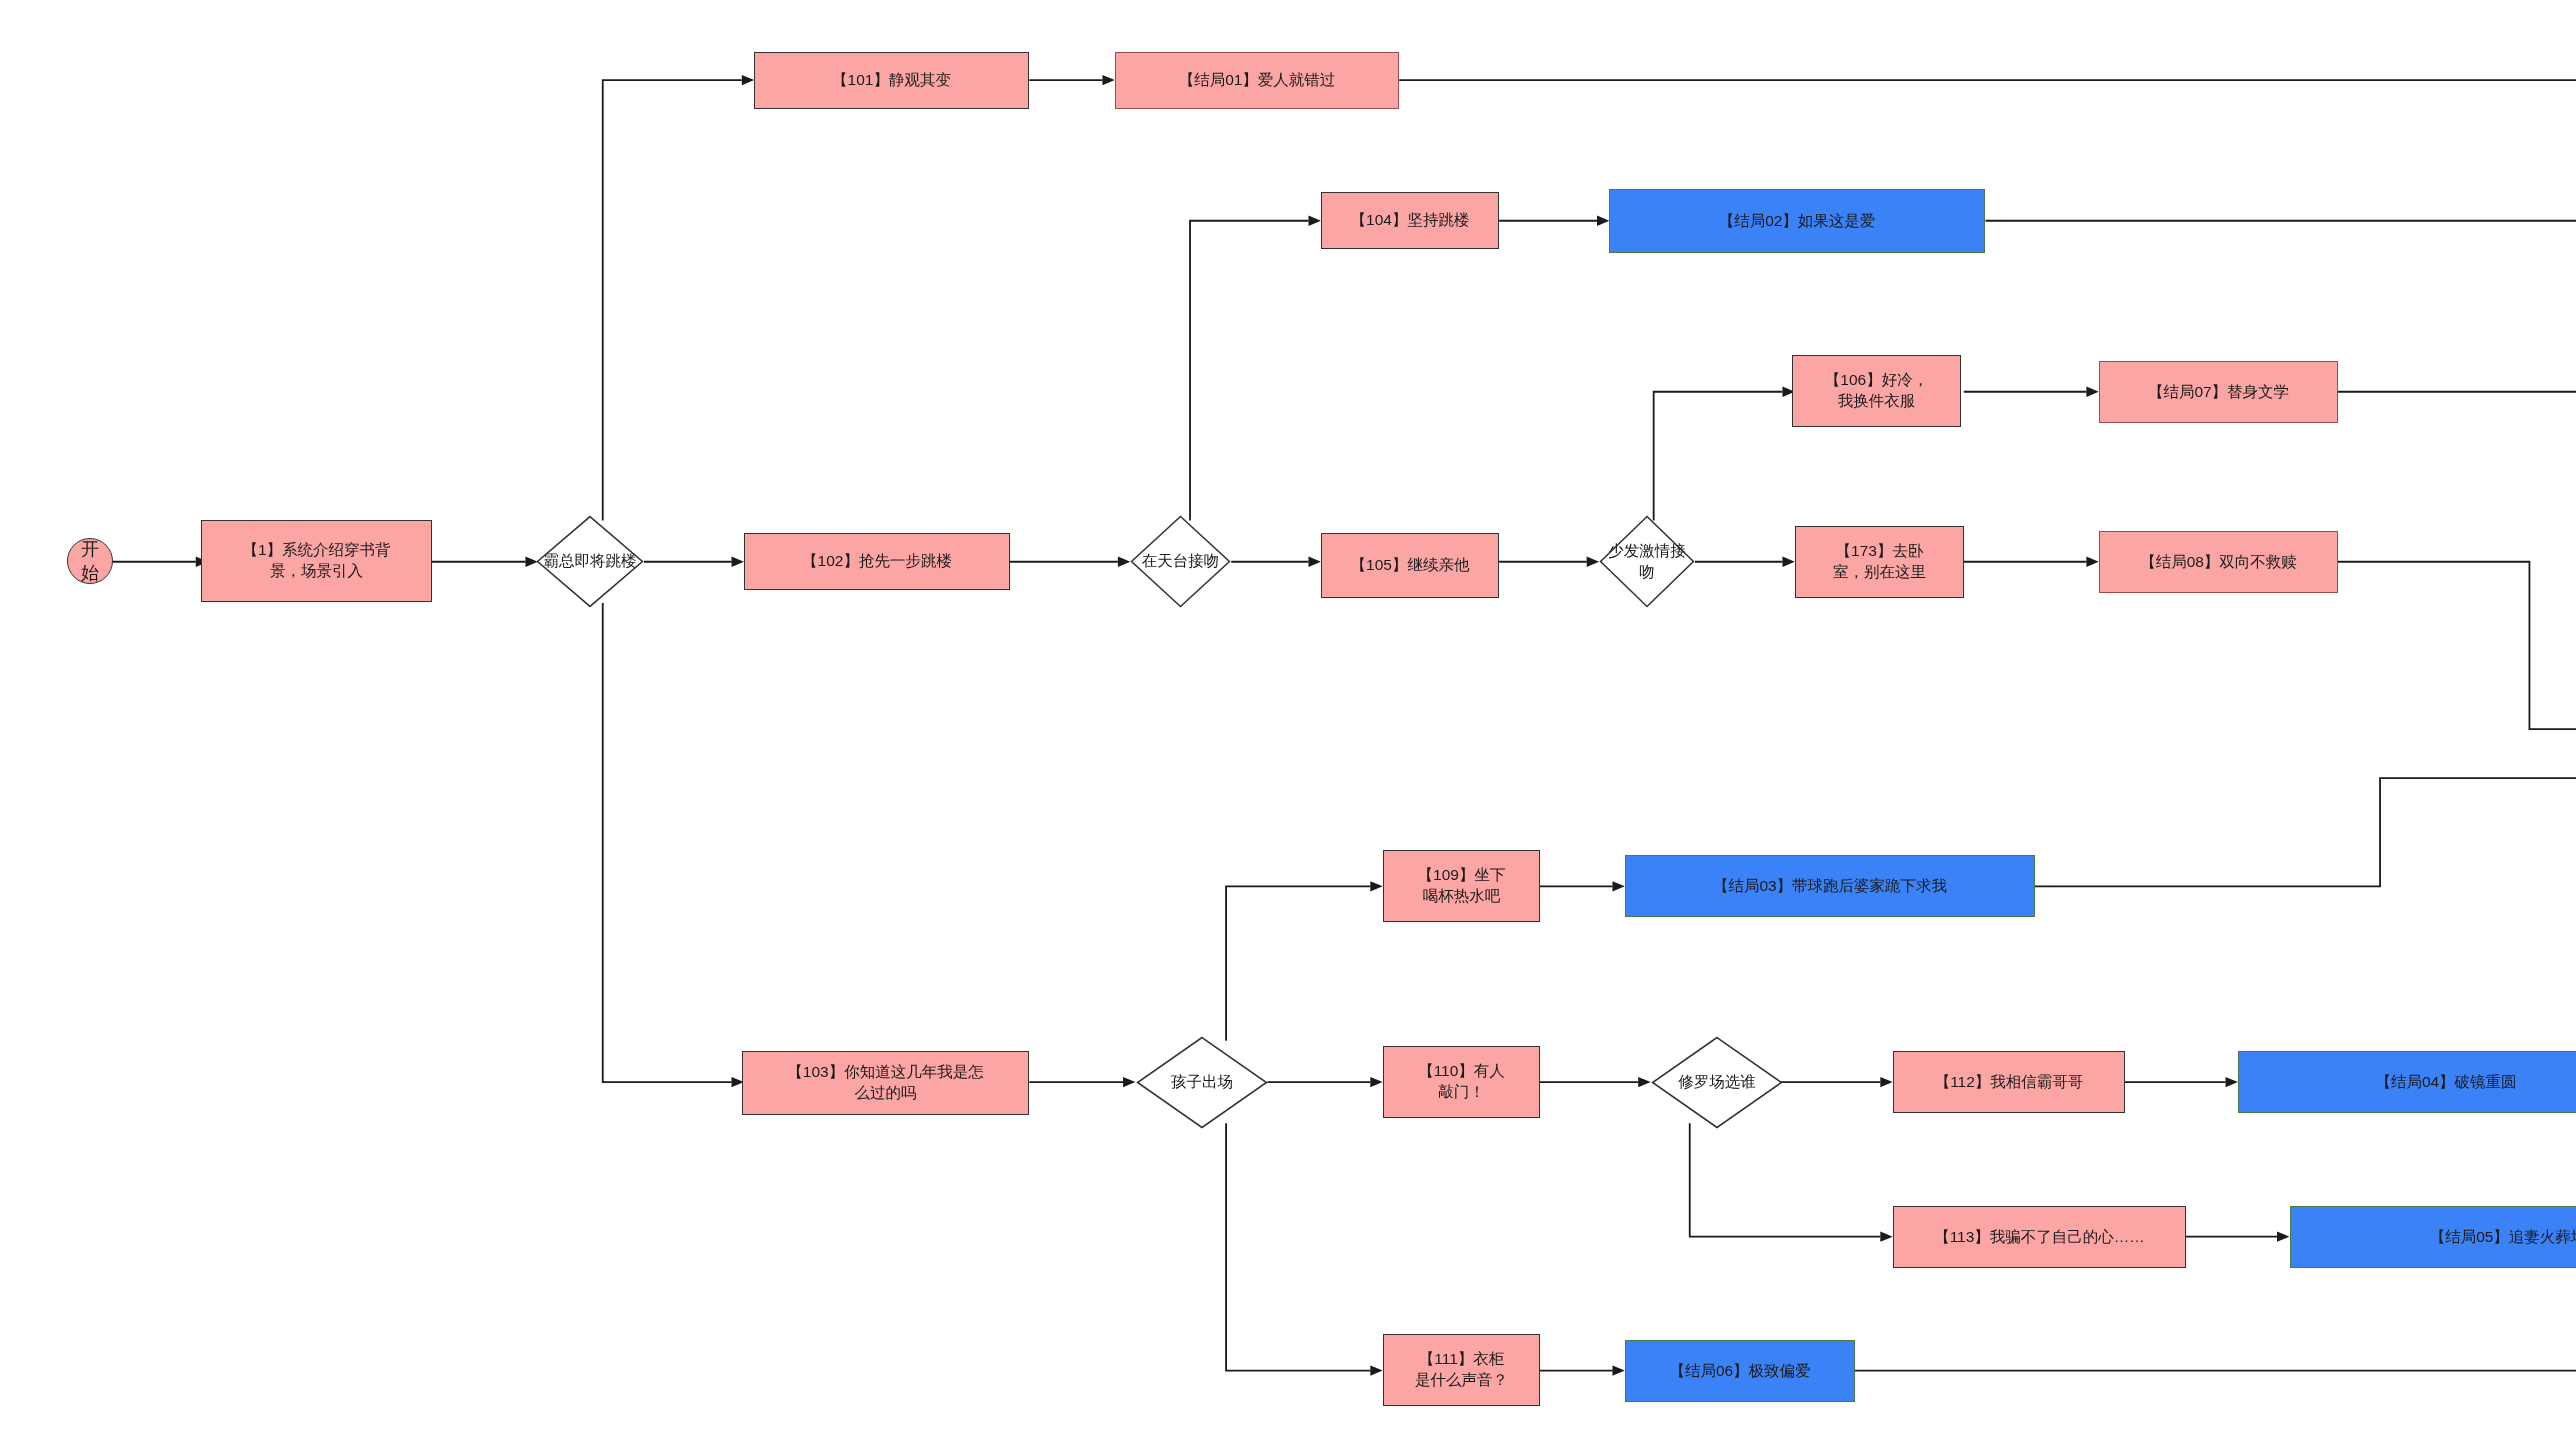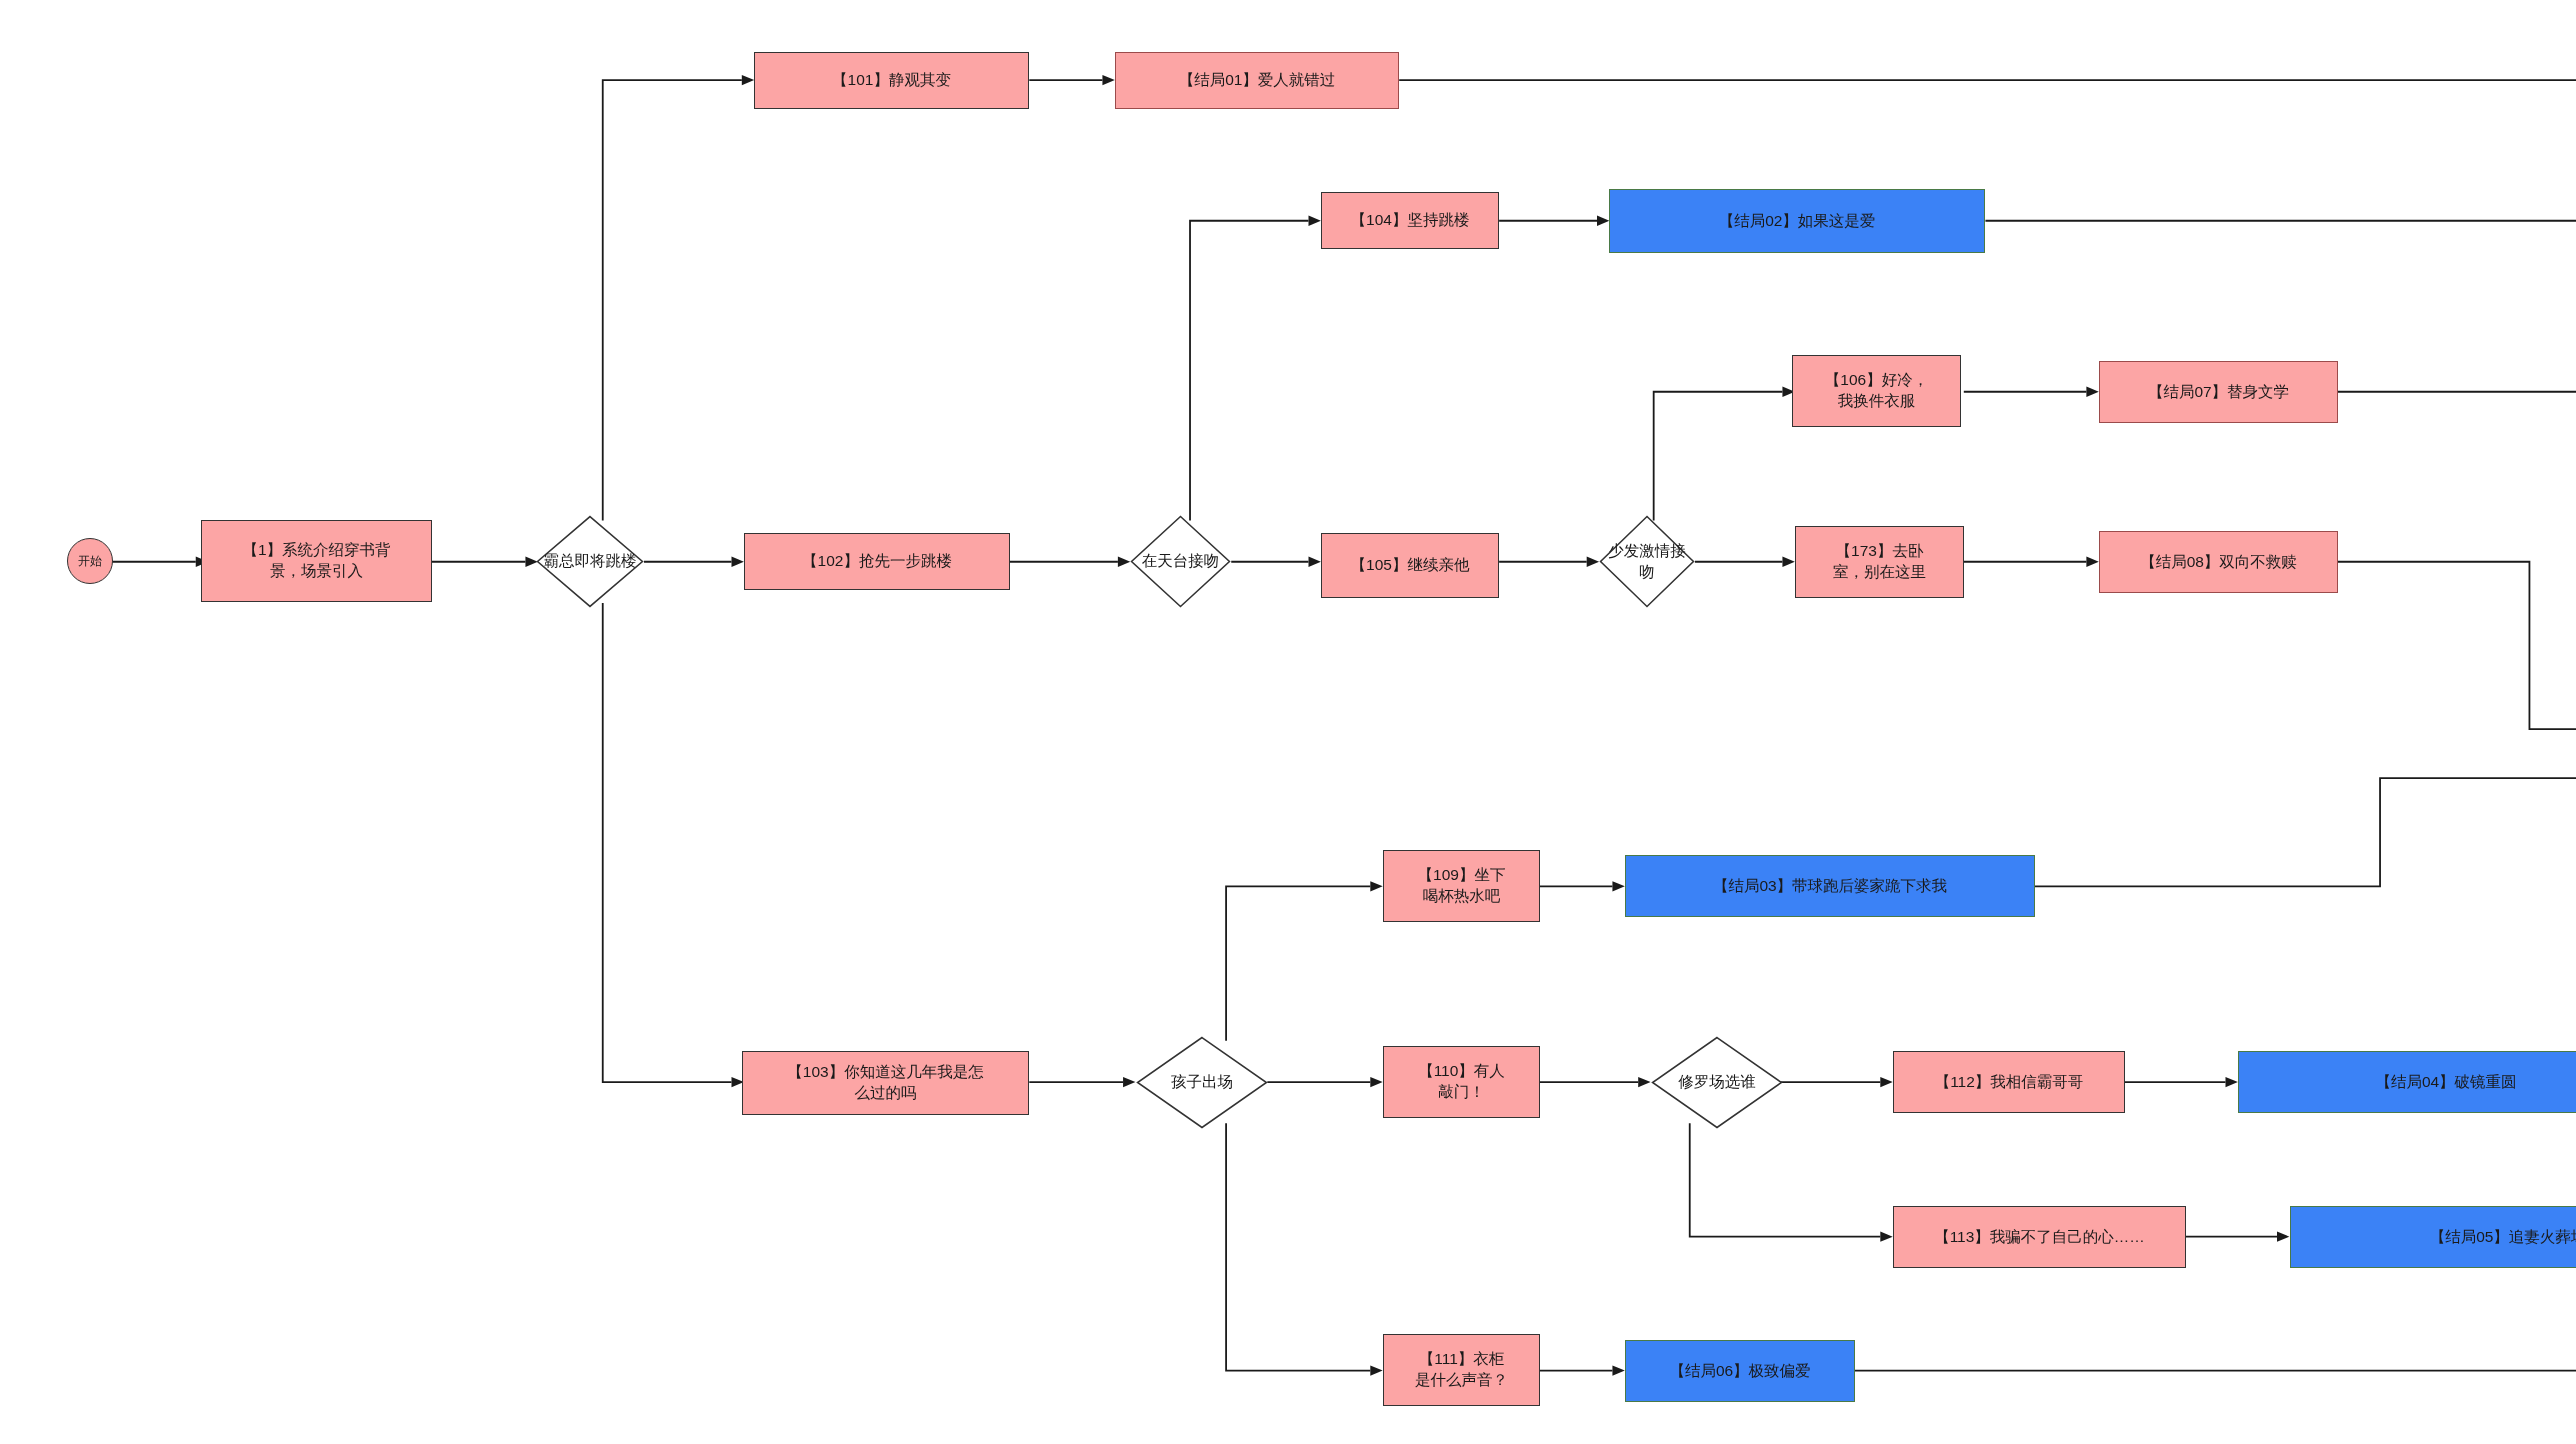--- a/index.html
+++ b/index.html
@@ -35,21 +35,21 @@
   .node.green {
     background: #3b82f6;
     border-color: #4a7a46;
   }
   .node.red {
     background: #fca5a5;
     border-color: #9b4b4b;
   }
   .node.start {
     border-radius: 50%;
-    font-size: 12px;
+    font-size: 18px;
   }
   .diamond {
     position: absolute;
     box-sizing: border-box;
   }
   .diamond .dshape {
     position: absolute;
     left: 0; top: 0;
     width: 100%; height: 100%;
   }

